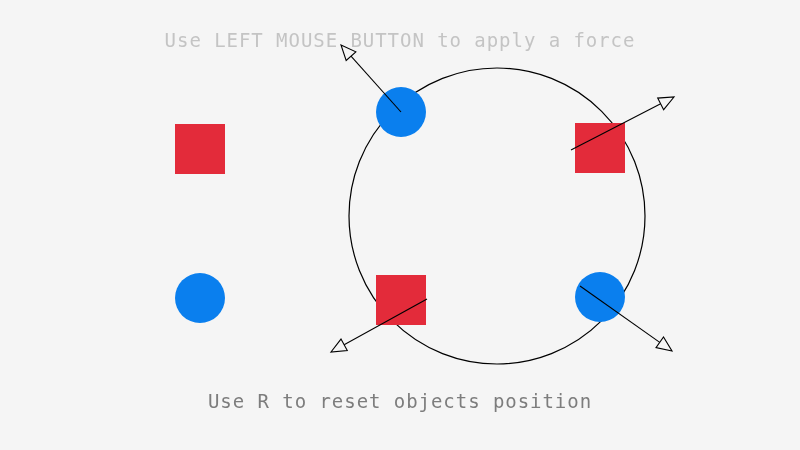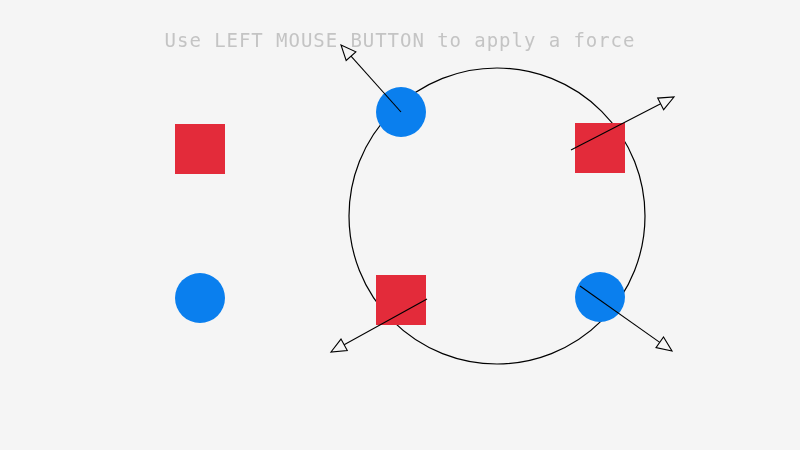--- a/index.html
+++ b/index.html
@@ -78,14 +78,15 @@
         </g>
         <g>
           <line x1="580" y1="286" x2="659.7491735447123" y2="342.344524787025" stroke="#000000" stroke-width="1.1"></line>
           <polygon points="672,351 655.9984676190899,347.653216250983 663.4998794703348,337.03583332306704" fill="#f5f5f5" stroke="#000000" stroke-width="1.1" stroke-linejoin="miter"></polygon>
         </g>
       </g>
   </svg>
 
   <div class="hud" id="hint-top">Use LEFT MOUSE BUTTON to apply a force</div>
 
+  <div class="hud" id="hint-bottom">Use R to reset objects position</div>
 
 </div>
 
 </body></html>

